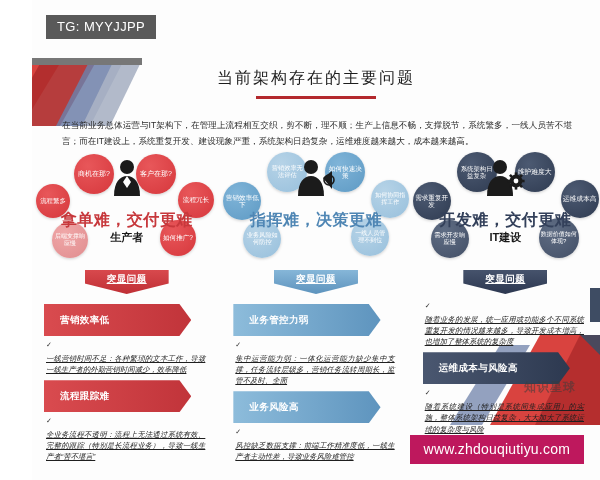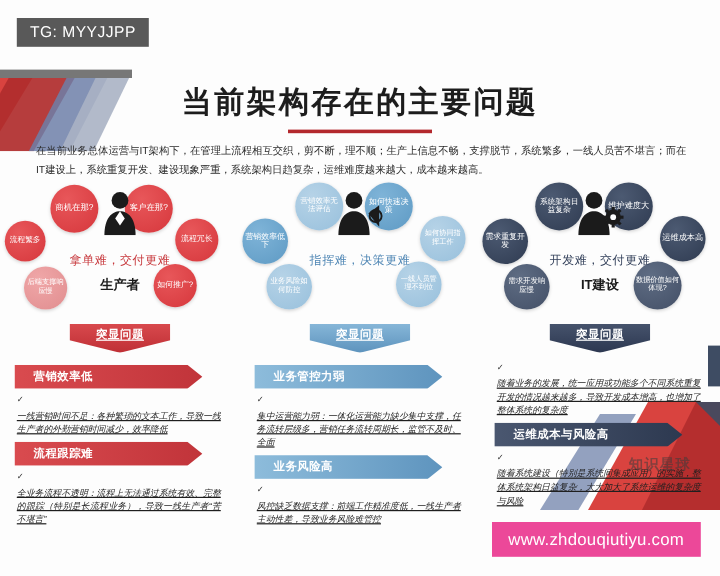--- a/index.html
+++ b/index.html
@@ -2,40 +2,40 @@
 <html><head>
 <meta charset="utf-8">
 <style>
   html,body{margin:0;padding:0;}
   body{
     width:600px;height:480px;overflow:hidden;
     background:#ffffff;
     font-family:"Liberation Sans","DejaVu Sans",sans-serif;
     position:relative;
   }
-  .slide{position:absolute;inset:0;background:#fdfdfd;overflow:hidden;}
+  .slide{position:absolute;inset:0;background:#fdfdfd;overflow:hidden;margin-left:32px;}
 
   
   .tg-tag{
     position:absolute;left:14px;top:15px;
     background:#595959;color:#fff;
     font-size:13px;letter-spacing:.4px;
     padding:4px 11px 5px 11px;
     z-index:60;
   }
 
   
   .corner-tl{position:absolute;left:-30px;top:60px;width:170px;height:66px;z-index:2;}
   .corner-br{position:absolute;right:-20px;bottom:55px;width:190px;height:90px;z-index:2;}
   .corner-bar{position:absolute;left:0;top:58px;width:110px;height:7px;background:#777;z-index:3;}
   .right-tab{position:absolute;right:0;top:288px;width:10px;height:34px;background:#3e4c63;z-index:3;}
 
   
   .title-wrap{position:absolute;left:0;right:0;top:68px;text-align:center;z-index:10;}
-  .title{font-size:25px;color:#1d1d1d;letter-spacing:2px;font-weight:700;}
+  .title{font-size:16px;color:#1d1d1d;letter-spacing:2px;font-weight:400;}
   .title-rule{width:120px;height:3px;background:#b3282d;margin:7px auto 0 auto;}
 
   
   .lead{
     position:absolute;left:30px;right:28px;top:118px;z-index:10;
     font-size:8.6px;line-height:1.85;color:#2b2b2b;text-align:justify;
   }
 
   
   .cols{position:absolute;left:0;right:0;top:150px;height:250px;display:flex;z-index:8;}
@@ -56,21 +56,21 @@
   .c-red .bub.lite{background:radial-gradient(circle at 35% 30%,#f0a7a8,#e08d8f);color:#fff;}
   .c-blue .bub{background:radial-gradient(circle at 35% 30%,#7fb4d8,#5e9ac4);}
   .c-blue .bub.lite{background:radial-gradient(circle at 35% 30%,#b6d3e7,#98c0dc);}
   .c-navy .bub{background:radial-gradient(circle at 35% 30%,#4c5a72,#2f3b51);}
   .c-navy .bub.lite{background:radial-gradient(circle at 35% 30%,#5f6d84,#434f66);}
 
   
   .person{position:absolute;left:50%;top:8px;transform:translateX(-50%);z-index:5;}
   .headline{
     position:absolute;left:0;right:0;top:60px;text-align:center;
-    font-size:10px;font-weight:normal;letter-spacing:.5px;z-index:6;
+    font-size:16px;font-weight:bold;letter-spacing:.5px;z-index:6;
   }
   .c-red .headline{color:#c7383c;}
   .c-blue .headline{color:#4f86b4;}
   .c-navy .headline{color:#33405a;}
   .rolename{
     position:absolute;left:0;right:0;top:80px;text-align:center;
     font-size:11px;font-weight:bold;color:#1a1a1a;z-index:6;
   }
 
   
@@ -82,21 +82,21 @@
   .c-red .arrow-banner .shape{background:linear-gradient(180deg,#d8494d,#bf2f35);}
   .c-blue .arrow-banner .shape{background:linear-gradient(180deg,#86b6d8,#5d93bd);}
   .c-navy .arrow-banner .shape{background:linear-gradient(180deg,#46536c,#2c3750);}
   .arrow-banner .txt{
     position:absolute;inset:0;display:flex;align-items:flex-start;justify-content:center;
     padding-top:3px;color:#fff;font-size:9.5px;font-weight:bold;letter-spacing:.5px;text-decoration:underline;
   }
 
   
   .sections{padding:6px 10px 0 12px;}
-  .sec-head{position:relative;height:20px;margin:4px 0 3px 0;width:88%;}
+  .sec-head{position:relative;height:32px;margin:4px 0 3px 0;width:88%;}
   .sec-head .bg{
     position:absolute;inset:0;
     clip-path:polygon(0 0,92% 0,100% 50%,92% 100%,0 100%);
   }
   .c-red .sec-head .bg{background:linear-gradient(90deg,#d94b4f,#c1343a);}
   .c-blue .sec-head .bg{background:linear-gradient(90deg,#8dbcdb,#5e94be);}
   .c-navy .sec-head .bg{background:linear-gradient(90deg,#4a5770,#2d3950);}
   .sec-head .lbl{
     position:absolute;inset:0;display:flex;align-items:center;
     padding-left:16px;color:#fff;font-size:9.5px;font-weight:bold;letter-spacing:.4px;
@@ -109,21 +109,21 @@
   }
 
   
   .wm-cn{
     position:absolute;right:24px;bottom:84px;z-index:40;
     font-size:12px;font-weight:bold;color:rgba(60,60,60,.55);
     letter-spacing:1px;white-space:nowrap;
   }
   .wm-url{
     position:absolute;right:16px;bottom:16px;z-index:60;
-    background:#ec4899;color:#fff;font-size:14px;
+    background:#be185d;color:#fff;font-size:14px;
     padding:6px 14px 7px 14px;letter-spacing:.2px;
   }
 </style>
 </head>
 <body>
 
 <div class="slide">
 
   <div class="corner-bar"></div>
   <svg class="corner-tl" viewBox="0 0 170 66">

